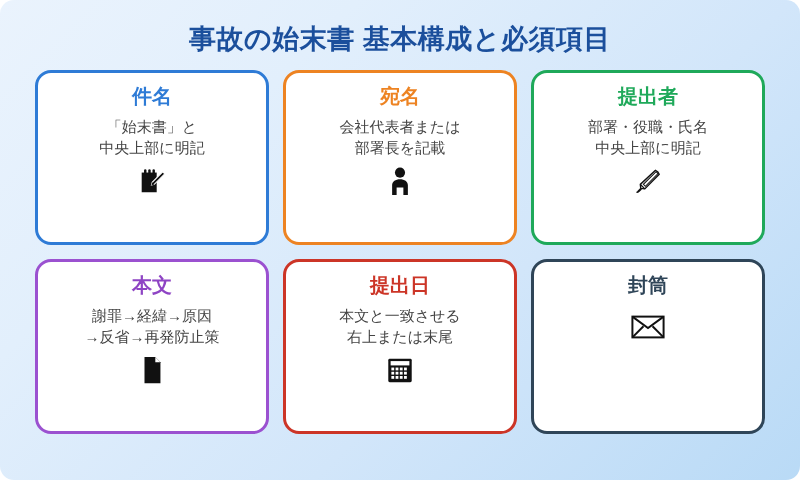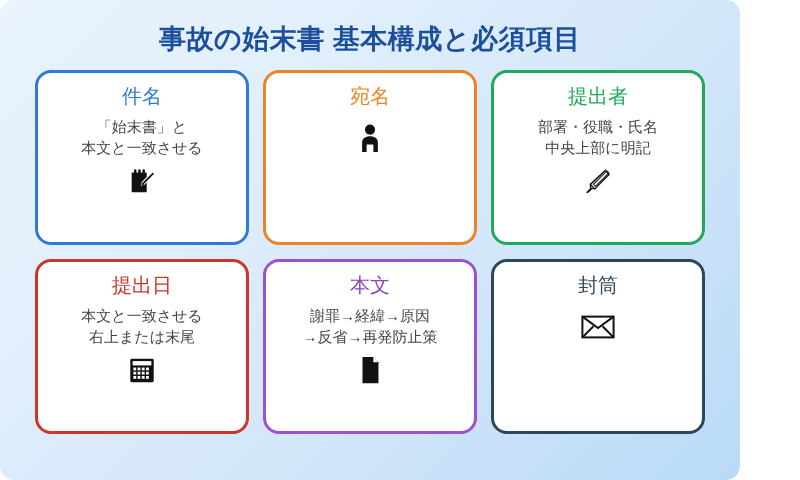--- a/index.html
+++ b/index.html
@@ -10,21 +10,21 @@
     height: 480px;
     overflow: hidden;
   }
   body {
     font-family: "Liberation Sans", "DejaVu Sans", sans-serif;
     background: #ffffff;
   }
 
   #infographic {
     position: relative;
-    width: 740px;
+    width: 800px;
     height: 480px;
     box-sizing: border-box;
     border-radius: 14px;
     background: linear-gradient(135deg, #eaf3fd 0%, #e2effc 28%, #d2e6fa 62%, #b9daf6 100%);
     overflow: hidden;
     display: flex;
     flex-direction: column;
   }
 
   #page-title {
@@ -58,21 +58,21 @@
     flex-direction: column;
     align-items: center;
     justify-content: flex-start;
     padding: 11px 8px 8px 8px;
     text-align: center;
     overflow: hidden;
   }
 
   .card-heading {
     font-size: 20px;
-    font-weight: normal;
+    font-weight: bold;
     line-height: 1.2;
     margin: 0 0 8px 0;
     color: #2e7bd6;
   }
 
   .card-desc {
     font-size: 15px;
     line-height: 1.42;
     color: #444444;
     margin: 0;
@@ -108,55 +108,69 @@
 
 <div id="infographic">
 
   <h1 id="page-title">事故の始末書 基本構成と必須項目</h1>
 
   <div id="card-grid">
 
     <div class="card card-1">
       <div class="card-heading">件名</div>
       <div class="card-desc">「始末書」と
-本文と一致させる</div>
+中央上部に明記</div>
       <div class="card-icon">
         <svg width="30" height="30" viewBox="0 0 32 32" aria-hidden="true">
           <rect x="5" y="7" width="16" height="21" fill="#111111"></rect>
           <rect x="7.5" y="3.5" width="2.6" height="6" rx="1.3" fill="#111111"></rect>
           <rect x="12.0" y="3.5" width="2.6" height="6" rx="1.3" fill="#111111"></rect>
           <rect x="16.5" y="3.5" width="2.6" height="6" rx="1.3" fill="#111111"></rect>
           <path d="M27.4 6.2 L29.6 8.4 L18.4 19.6 L15.4 20.4 L16.2 17.4 Z" fill="#111111" stroke="#ffffff" stroke-width="1.1"></path>
           <path d="M15.4 20.4 L16.2 17.4 L18.4 19.6 Z" fill="#111111"></path>
         </svg>
       </div>
     </div>
 
     <div class="card card-2">
       <div class="card-heading">宛名</div>
+      <div class="card-desc">会社代表者または
+部署長を記載</div>
       <div class="card-icon">
         <svg width="26" height="30" viewBox="0 0 24 32" aria-hidden="true">
           <circle cx="12" cy="7" r="5.4" fill="#111111"></circle>
           <path d="M3.6 31 L3.6 20.5 C3.6 16.4 7.3 14 12 14 C16.7 14 20.4 16.4 20.4 20.5 L20.4 31 L15.6 31 L15.6 23 L8.4 23 L8.4 31 Z" fill="#111111"></path>
         </svg>
       </div>
     </div>
 
     <div class="card card-3">
       <div class="card-heading">提出者</div>
       <div class="card-desc">部署・役職・氏名
 中央上部に明記</div>
       <div class="card-icon">
         <svg width="30" height="30" viewBox="0 0 32 32" aria-hidden="true">
           <g fill="none" stroke="#111111" stroke-width="1.5" stroke-linejoin="round">
             <path d="M24.0 4.6 C26.2 5.4 27.4 6.8 28.0 8.9 L12.6 24.4 L8.3 23.9 L7.8 19.6 Z"></path>
             <path d="M7.8 19.6 L12.6 24.4"></path>
             <path d="M8.3 23.9 L5.2 27.2 L4.3 28.1 L5.6 27.6 L9.0 24.5"></path>
           </g>
           <path d="M24.6 6.0 L26.7 8.1 L13.2 21.6 L11.1 19.5 Z" fill="none" stroke="#111111" stroke-width="1.1"></path>
+        </svg>
+      </div>
+    </div>
+
+    <div class="card card-4">
+      <div class="card-heading">本文</div>
+      <div class="card-desc">謝罪→経緯→原因
+→反省→再発防止策</div>
+      <div class="card-icon">
+        <svg width="24" height="30" viewBox="0 0 24 32" aria-hidden="true">
+          <path d="M4 2 L15.5 2 L21 7.6 L21 30 L4 30 Z" fill="#111111"></path>
+          <path d="M15.5 2 L15.5 7.6 L21 7.6 Z" fill="#ffffff"></path>
         </svg>
       </div>
     </div>
 
     <div class="card card-5">
       <div class="card-heading">提出日</div>
       <div class="card-desc">本文と一致させる
 右上または末尾</div>
       <div class="card-icon">
         <svg width="30" height="30" viewBox="0 0 32 32" aria-hidden="true">
@@ -173,32 +187,20 @@
             <rect x="20.3" y="17.9" width="3.0" height="3.0"></rect>
             <rect x="6.8" y="22.4" width="3.0" height="3.0"></rect>
             <rect x="11.3" y="22.4" width="3.0" height="3.0"></rect>
             <rect x="15.8" y="22.4" width="3.0" height="3.0"></rect>
             <rect x="20.3" y="22.4" width="3.0" height="3.0"></rect>
           </g>
         </svg>
       </div>
     </div>
 
-    <div class="card card-4">
-      <div class="card-heading">本文</div>
-      <div class="card-desc">謝罪→経緯→原因
-→反省→再発防止策</div>
-      <div class="card-icon">
-        <svg width="24" height="30" viewBox="0 0 24 32" aria-hidden="true">
-          <path d="M4 2 L15.5 2 L21 7.6 L21 30 L4 30 Z" fill="#111111"></path>
-          <path d="M15.5 2 L15.5 7.6 L21 7.6 Z" fill="#ffffff"></path>
-        </svg>
-      </div>
-    </div>
-
     <div class="card card-6">
       <div class="card-heading">封筒</div>
       <div class="card-icon">
         <svg width="34" height="26" viewBox="0 0 36 26" aria-hidden="true">
           <rect x="1.5" y="2" width="33" height="22" fill="#ffffff" stroke="#111111" stroke-width="2.1"></rect>
           <path d="M1.5 2 L18 14 L34.5 2" fill="none" stroke="#111111" stroke-width="2.1"></path>
           <path d="M1.5 24 L13.2 12.2 M34.5 24 L22.8 12.2" fill="none" stroke="#111111" stroke-width="2.1"></path>
         </svg>
       </div>
     </div>

